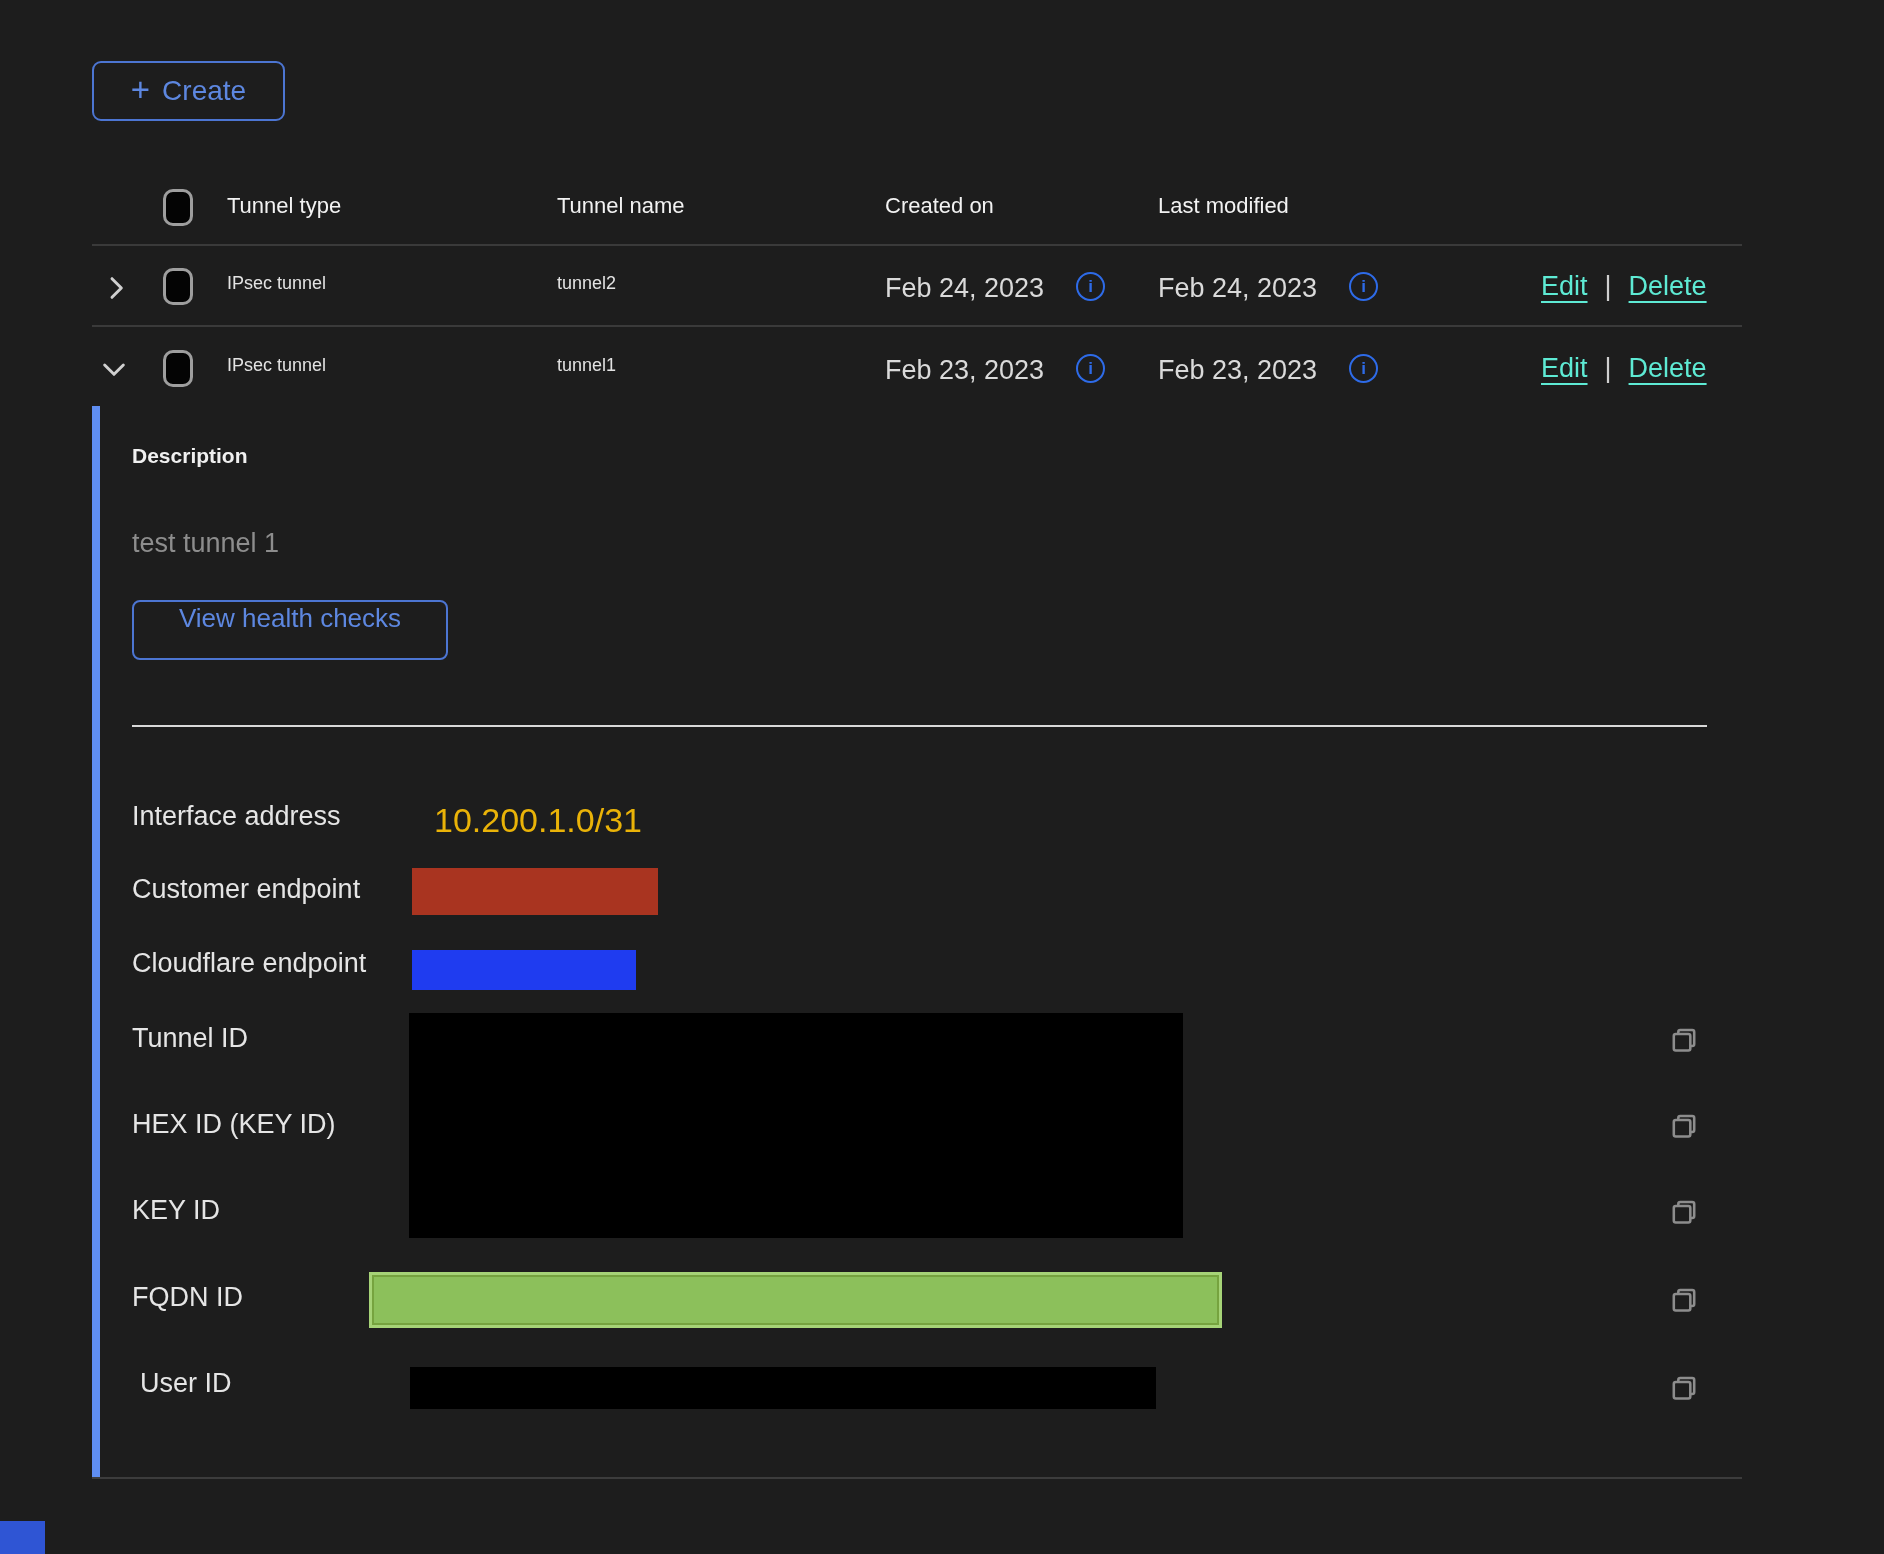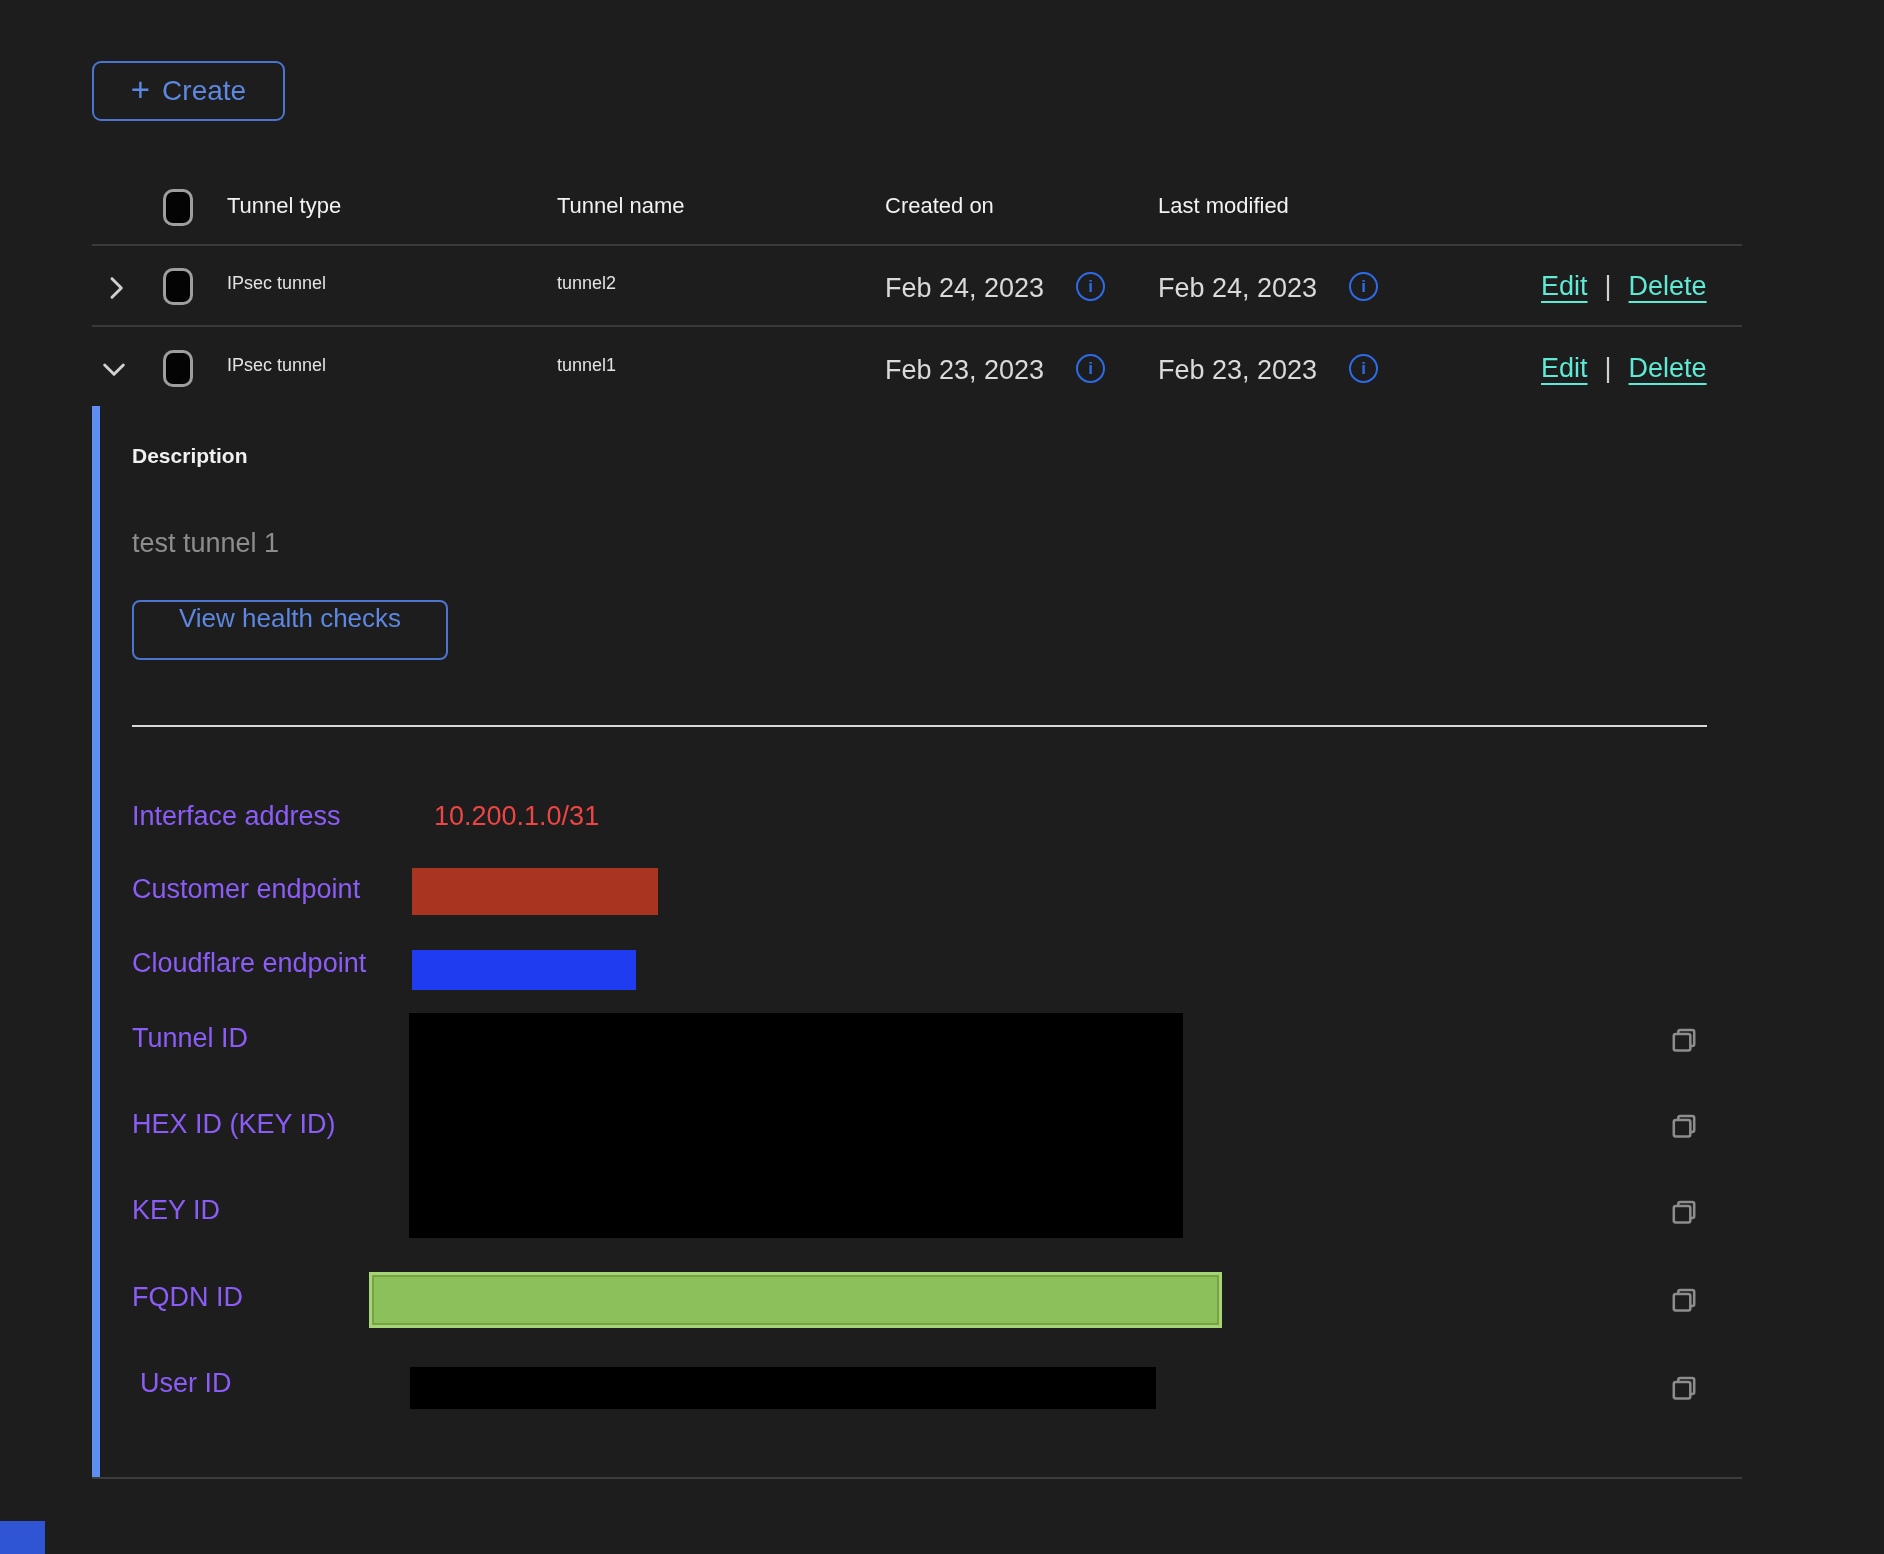--- a/index.html
+++ b/index.html
@@ -29,22 +29,22 @@
   .pipe{color:#cfcfcf;}
 
   
   .exp-bar{left:92px;top:406px;width:8px;height:1071px;background:#5f8ef2;}
   .desc-label{left:132px;top:444px;font-size:21px;color:#f0f0f0;font-weight:bold;}
   .desc-value{left:132px;top:528px;font-size:27px;color:#8d8d8d;}
   .health-btn{left:132px;top:600px;width:316px;height:60px;border:2px solid #4c75d2;border-radius:8px;
     background:transparent;color:#5d87e0;font-size:26px;display:flex;justify-content:center;
     cursor:pointer;box-sizing:border-box;}
   .light-divider{left:132px;top:725px;width:1575px;height:2px;background:#d8d8d8;}
-  .lbl{left:132px;font-size:27px;color:#8b5cf6;}
-  .val{font-size:27px;color:#ef4444;}
+  .lbl{left:132px;font-size:27px;color:#e5e5e5;}
+  .val{font-size:34px;color:#eab308;}
   .redact{position:absolute;}
   .redact-red{left:412px;top:868px;width:246px;height:47px;background:#a93420;}
   .redact-blue{left:412px;top:950px;width:224px;height:40px;background:#1f3cf0;}
   .redact-black-big{left:409px;top:1013px;width:774px;height:225px;background:#000;}
   .redact-green{left:369px;top:1272px;width:853px;height:56px;background:#8cc05b;
     border:3px solid #a6d377;box-shadow:inset 0 0 0 2px #76a33f;box-sizing:border-box;}
   .redact-black-user{left:410px;top:1367px;width:746px;height:42px;background:#000;}
   .copy-btn{left:1666px;width:36px;height:36px;cursor:pointer;}
   .bottom-divider{left:92px;top:1477px;width:1650px;height:2px;background:#3c3c3c;}
   .corner-blue{left:0;top:1521px;width:45px;height:33px;background:#2f55d4;}

